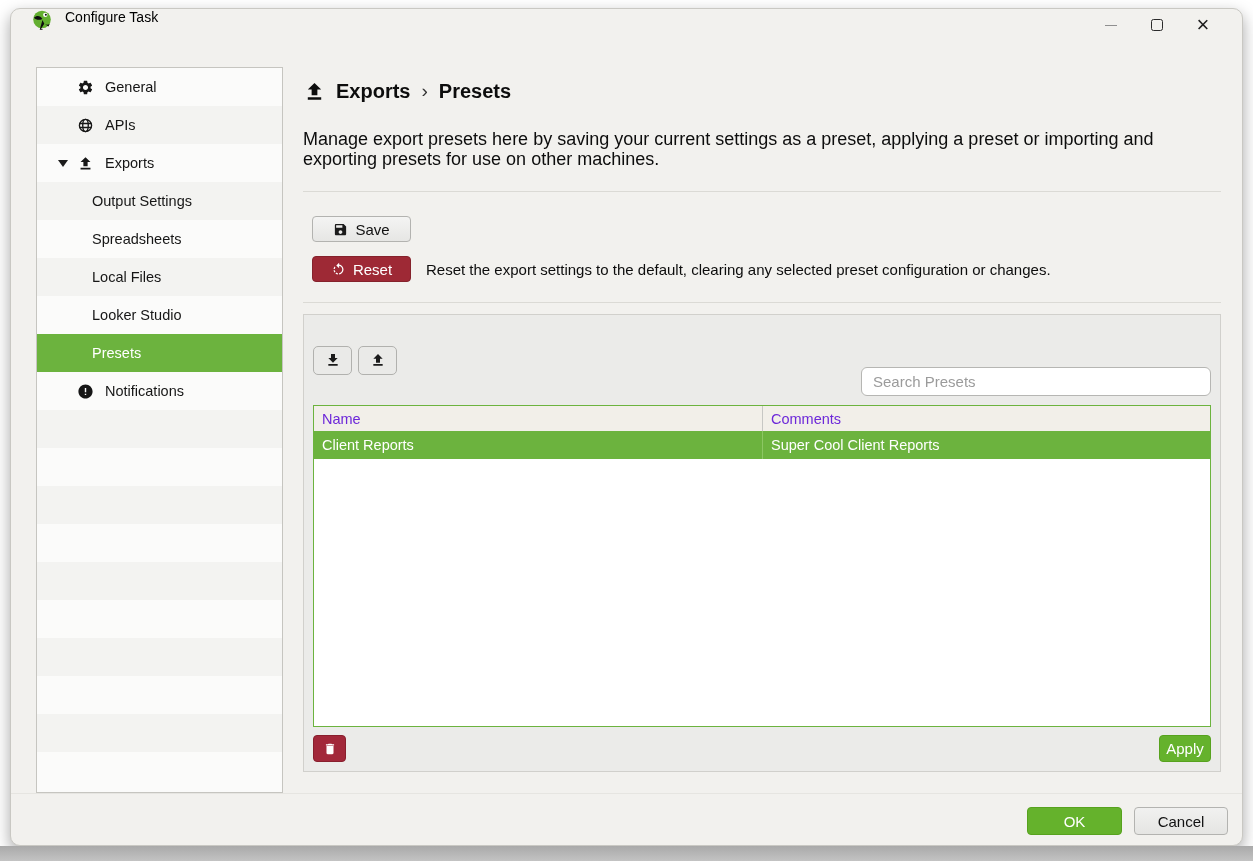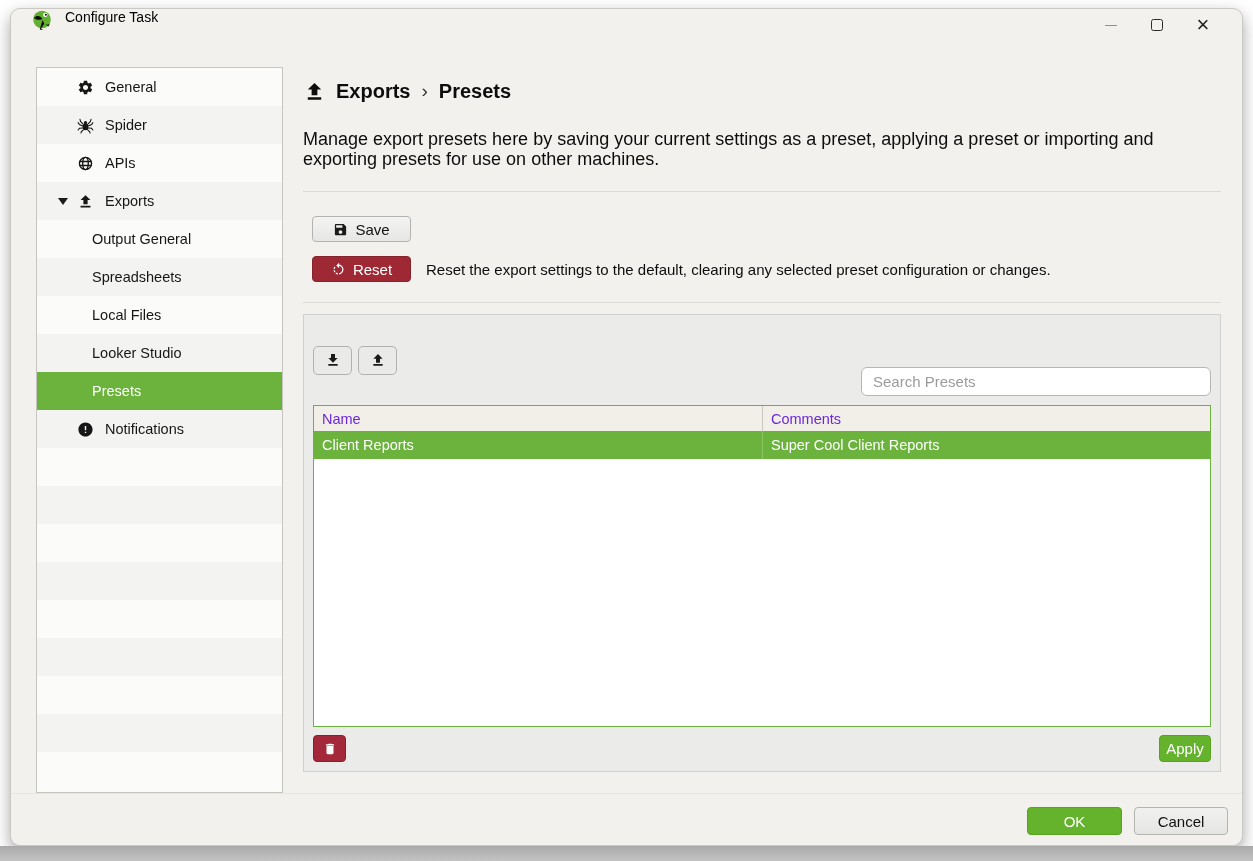--- a/index.html
+++ b/index.html
@@ -137,40 +137,20 @@
       <div class="side-row">
         <span class="arrow"></span>
         <span class="sicon">
           <svg viewBox="0 0 24 24" fill="#161616">
               <path d="M19.14 12.94c.04-.3.06-.61.06-.94 0-.32-.02-.64-.07-.94l2.03-1.58c.18-.14.23-.41.12-.61l-1.92-3.32c-.12-.22-.37-.29-.59-.22l-2.39.96c-.5-.38-1.03-.7-1.62-.94l-.36-2.54c-.04-.24-.24-.41-.48-.41h-3.84c-.24 0-.43.17-.47.41L9.25 5.35c-.59.24-1.13.57-1.62.94l-2.39-.96c-.22-.08-.47 0-.59.22L2.74 8.87c-.12.21-.08.47.12.61l2.03 1.58c-.05.3-.09.63-.09.94s.02.64.07.94l-2.03 1.58c-.18.14-.23.41-.12.61l1.92 3.32c.12.22.37.29.59.22l2.39-.96c.5.38 1.03.7 1.62.94l.36 2.54c.05.24.24.41.48.41h3.84c.24 0 .44-.17.47-.41l.36-2.54c.59-.24 1.13-.56 1.62-.94l2.39.96c.22.08.47 0 .59-.22l1.92-3.32c.12-.22.07-.47-.12-.61l-2.01-1.58zM12 15.6c-1.98 0-3.6-1.62-3.6-3.6s1.62-3.6 3.6-3.6 3.6 1.62 3.6 3.6-1.62 3.6-3.6 3.6z"></path>
             </svg>
         </span>
         <span class="slabel">General</span>
       </div>
 
-      <div class="side-row">
-        <span class="arrow"></span>
-        <span class="sicon">
-          <svg viewBox="0 0 24 24">
-              <ellipse cx="12" cy="14.2" rx="4" ry="4.6" fill="#161616"></ellipse>
-              <circle cx="12" cy="8" r="2.3" fill="#161616"></circle>
-              <g stroke="#161616" stroke-width="1.5" fill="none" stroke-linecap="round">
-                <path d="M9 10.5 L5 6.2 L4.2 3.2"></path>
-                <path d="M8.2 12.8 L3.4 10.6 L1.6 8"></path>
-                <path d="M8.2 15.4 L3.4 16 L1.6 18.4"></path>
-                <path d="M9.2 17.8 L6 21 L5.6 22.6"></path>
-                <path d="M15 10.5 L19 6.2 L19.8 3.2"></path>
-                <path d="M15.8 12.8 L20.6 10.6 L22.4 8"></path>
-                <path d="M15.8 15.4 L20.6 16 L22.4 18.4"></path>
-                <path d="M14.8 17.8 L18 21 L18.4 22.6"></path>
-              </g>
-            </svg>
-        </span>
-        <span class="slabel">Spider</span>
-      </div>
 
       <div class="side-row">
         <span class="arrow"></span>
         <span class="sicon">
           <svg viewBox="0 0 24 24" fill="none" stroke="#161616" stroke-width="1.9">
               <circle cx="12" cy="12" r="8.6"></circle>
               <ellipse cx="12" cy="12" rx="3.9" ry="8.6"></ellipse>
               <path d="M3.7 9.2 H20.3 M3.7 14.8 H20.3"></path>
             </svg>
         </span>
@@ -183,21 +163,21 @@
           </span>
         <span class="sicon">
           <svg viewBox="0 0 24 24" fill="#161616">
               <path d="M9 16h6v-6h4l-7-7-7 7h4zM5 18h14v2.6H5z"></path>
             </svg>
         </span>
         <span class="slabel">Exports</span>
       </div>
 
       <div class="side-row sub">
-        <span class="slabel">Output General</span>
+        <span class="slabel">Output Settings</span>
       </div>
 
       <div class="side-row sub">
         <span class="slabel">Spreadsheets</span>
       </div>
 
       <div class="side-row sub">
         <span class="slabel">Local Files</span>
       </div>
 

